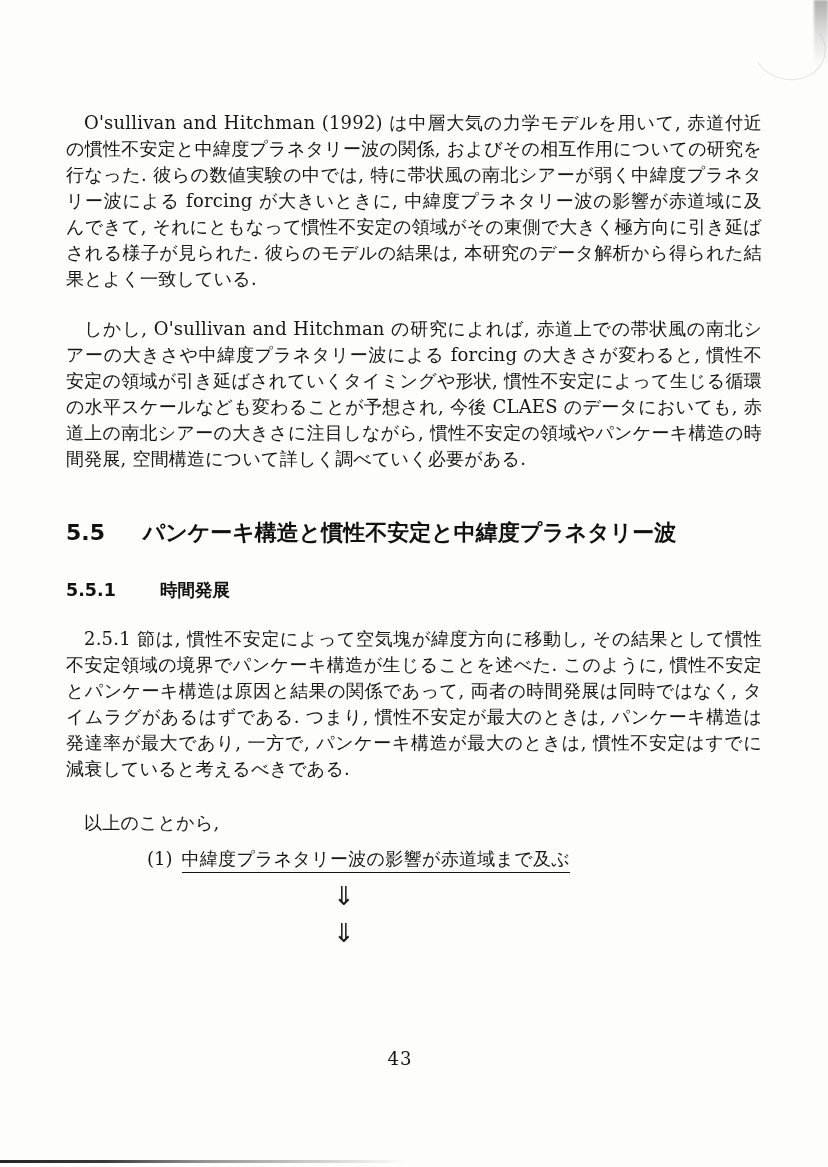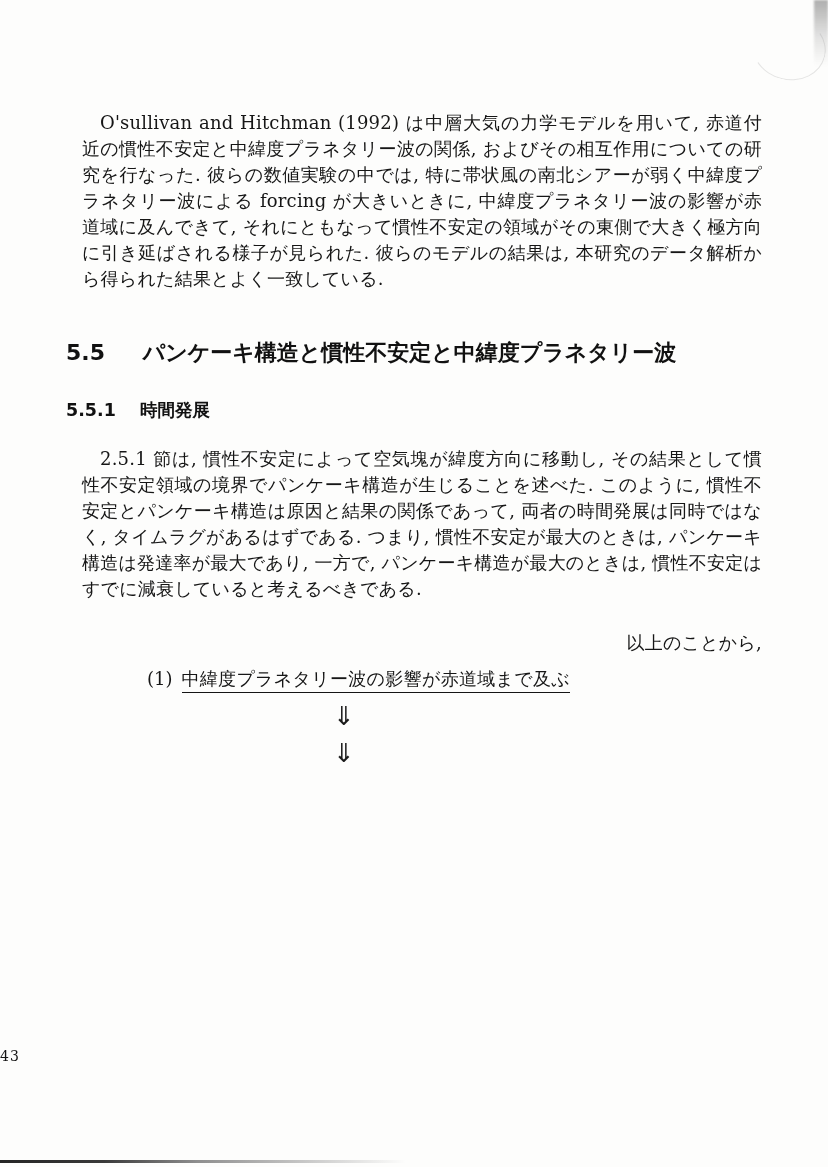--- a/index.html
+++ b/index.html
@@ -40,21 +40,21 @@
     background: linear-gradient(90deg, #252525 0%, #3a3a3a 20%, #8f8f8f 38%, rgba(190,190,190,0) 78%);
   }
   
   .content {
     position: absolute;
     left: 66px;
     top: 110px;
     width: 696px;
   }
   .body-par {
-    margin: 0 0 24px 16px;
+    margin: 0 0 24px 0;
     font-size: 18px;
     line-height: 26px;
     text-align: justify;
     text-indent: 1em;
     letter-spacing: 0.2px;
   }
   .sec {
     margin: 46px 0 0 0;
     font-family: "DejaVu Sans", "Liberation Sans", sans-serif;
     font-weight: bold;
@@ -64,25 +64,25 @@
   }
   .sec .sec-num { margin-right: 30px; margin-top: 20px; }
   .subsec {
     margin: 30px 0 24px 0;
     font-family: "DejaVu Sans", "Liberation Sans", sans-serif;
     font-weight: bold;
     font-size: 17.5px;
     line-height: 24px;
     color: #111;
   }
-  .subsec .subsec-num { margin-right: 18px; }
+  .subsec .subsec-num { margin-right: 38px; }
   .par-3 { margin-bottom: 18px; }
   .closing {
     margin: 28px 0 10px 0;
-    text-align: right;
+    text-align: left;
   }
   
   .flow {
     padding-left: 81px;
     font-size: 18px;
     line-height: 26px;
   }
   .flow-item { margin: 0; white-space: nowrap; }
   .flow-num { margin-right: 9px; }
   .flow-text {
@@ -98,39 +98,40 @@
     line-height: 28px;
     color: #1a1a1a;
     width: 20px;
     text-align: center;
   }
   .page-number {
     position: absolute;
     top: 1048px;
     left: 0;
     width: 800px;
-    text-align: left;
-    font-size: 14px;
+    text-align: center;
+    font-size: 18px;
     letter-spacing: 1px;
     color: #141414;
   }
 </style>
 </head>
 <body>
 
 <div class="page">
 
   <div class="scan-edge-tr"></div>
   <div class="scan-arc"></div>
   <div class="scan-bottom-line"></div>
 
   <main class="content">
 
     <p class="body-par">O'sullivan and Hitchman (1992) は中層大気の力学モデルを用いて, 赤道付近の慣性不安定と中緯度プラネタリー波の関係, およびその相互作用についての研究を行なった. 彼らの数値実験の中では, 特に帯状風の南北シアーが弱く中緯度プラネタリー波による forcing が大きいときに, 中緯度プラネタリー波の影響が赤道域に及んできて, それにともなって慣性不安定の領域がその東側で大きく極方向に引き延ばされる様子が見られた. 彼らのモデルの結果は, 本研究のデータ解析から得られた結果とよく一致している.</p>
 
+    <p class="body-par">しかし, O'sullivan and Hitchman の研究によれば, 赤道上での帯状風の南北シアーの大きさや中緯度プラネタリー波による forcing の大きさが変わると, 慣性不安定の領域が引き延ばされていくタイミングや形状, 慣性不安定によって生じる循環の水平スケールなども変わることが予想され, 今後 CLAES のデータにおいても, 赤道上の南北シアーの大きさに注目しながら, 慣性不安定の領域やパンケーキ構造の時間発展, 空間構造について詳しく調べていく必要がある.</p>
 
     <h2 class="sec">
       <span class="sec-num">5.5</span>
       <span class="sec-title">パンケーキ構造と慣性不安定と中緯度プラネタリー波</span>
     </h2>
 
     <h3 class="subsec">
       <span class="subsec-num">5.5.1</span>
       <span class="subsec-title">時間発展</span>
     </h3>

